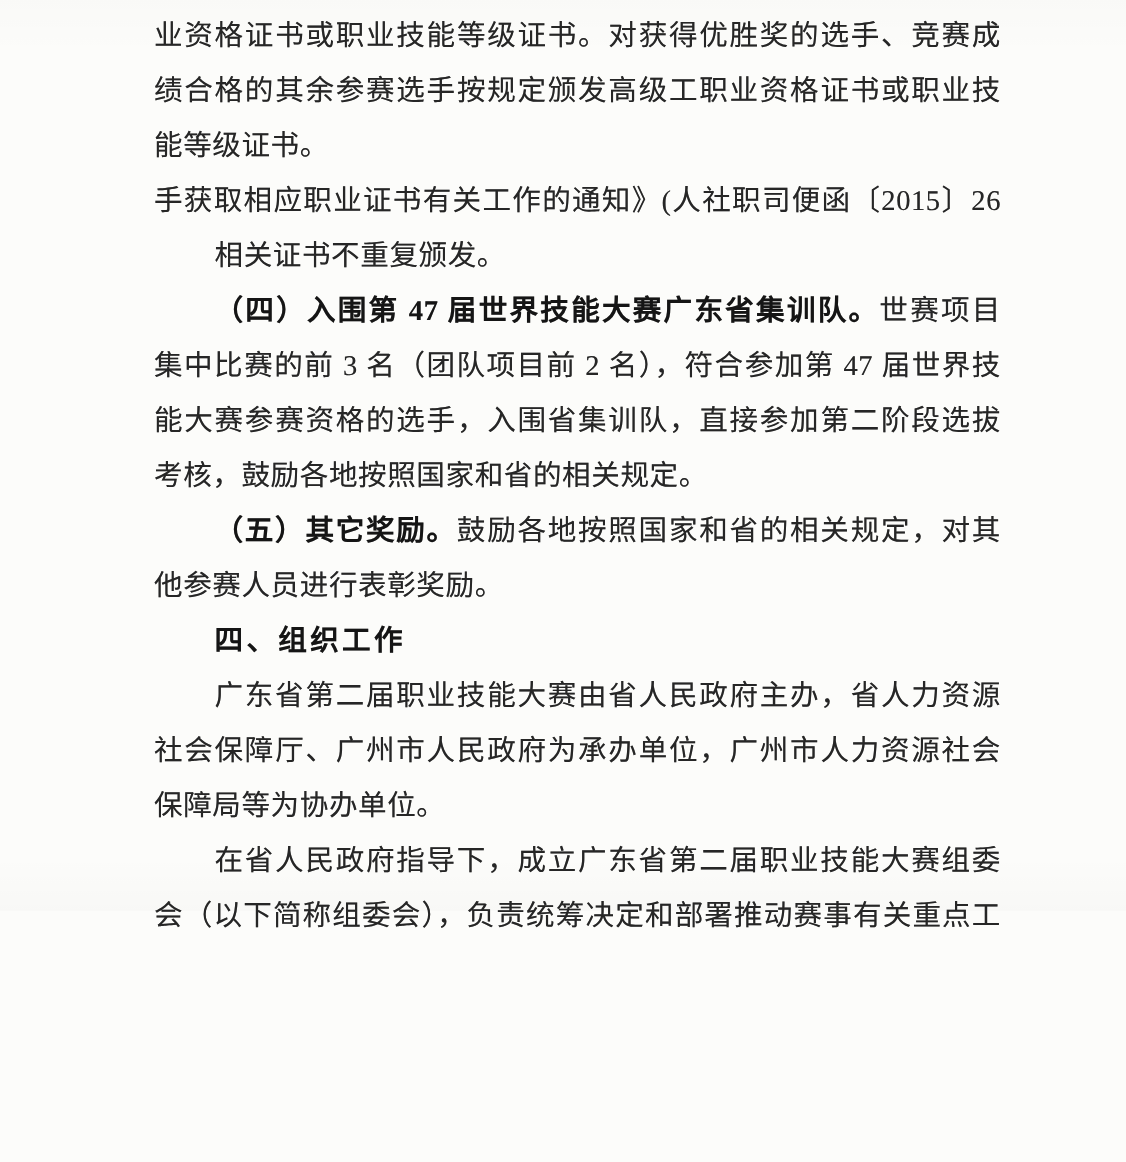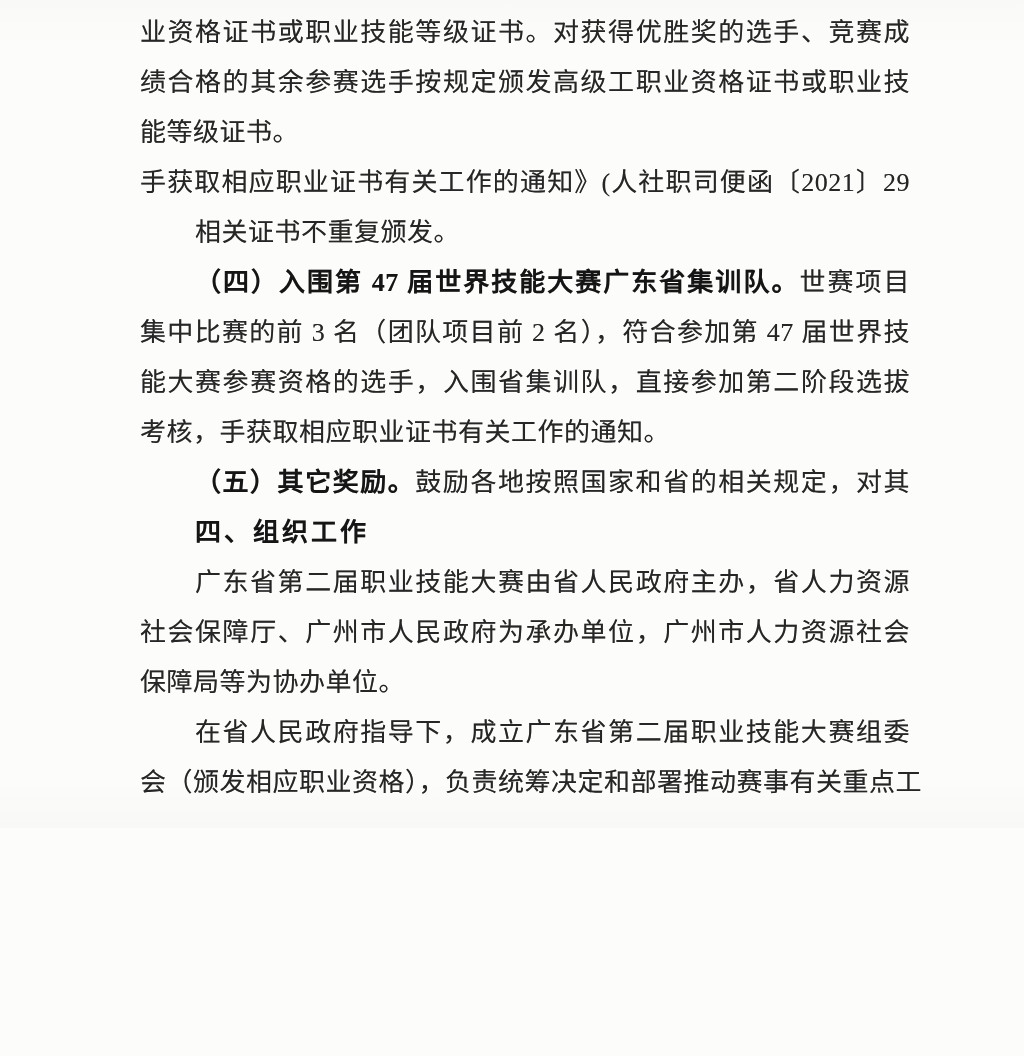--- a/index.html
+++ b/index.html
@@ -57,34 +57,35 @@
 <body>
 
 <div class="page">
   <div class="doc-body">
 
     <div class="line"><span>业资格证书或职业技能等级证书。对获得优胜奖的选手、竞赛成</span></div>
     <div class="line"><span>绩合格的其余参赛选手按规定颁发高级工职业资格证书或职业技</span></div>
     <div class="line end"><span>能等级证书。</span></div>
 
 
-    <div class="line"><span>手获取相应职业证书有关工作的通知》(人社职司便函〔2021〕29</span></div>
+    <div class="line"><span>手获取相应职业证书有关工作的通知》(人社职司便函〔2015〕26</span></div>
 
     <div class="line ind end"><span>相关证书不重复颁发。</span></div>
 
     <div class="line ind"><span class="run-bold">（四）入围第 47 届世界技能大赛广东省集训队。</span><span>世赛项目</span></div>
     <div class="line"><span>集中比赛的前 3 名（团队项目前 2 名），符合参加第 47 届世界技</span></div>
     <div class="line"><span>能大赛参赛资格的选手，入围省集训队，直接参加第二阶段选拔</span></div>
-    <div class="line end"><span>考核，手获取相应职业证书有关工作的通知。</span></div>
+    <div class="line end"><span>考核，鼓励各地按照国家和省的相关规定。</span></div>
 
     <div class="line ind"><span class="run-bold">（五）其它奖励。</span><span>鼓励各地按照国家和省的相关规定，对其</span></div>
+    <div class="line end"><span>他参赛人员进行表彰奖励。</span></div>
 
     <div class="line ind end"><span class="run-heading">四、组织工作</span></div>
 
     <div class="line ind"><span>广东省第二届职业技能大赛由省人民政府主办，省人力资源</span></div>
     <div class="line"><span>社会保障厅、广州市人民政府为承办单位，广州市人力资源社会</span></div>
     <div class="line end"><span>保障局等为协办单位。</span></div>
 
     <div class="line ind"><span>在省人民政府指导下，成立广东省第二届职业技能大赛组委</span></div>
-    <div class="line"><span>会（颁发相应职业资格），负责统筹决定和部署推动赛事有关重点工</span></div>
+    <div class="line"><span>会（以下简称组委会），负责统筹决定和部署推动赛事有关重点工</span></div>
 
   </div>
 </div>
 
 </body></html>

